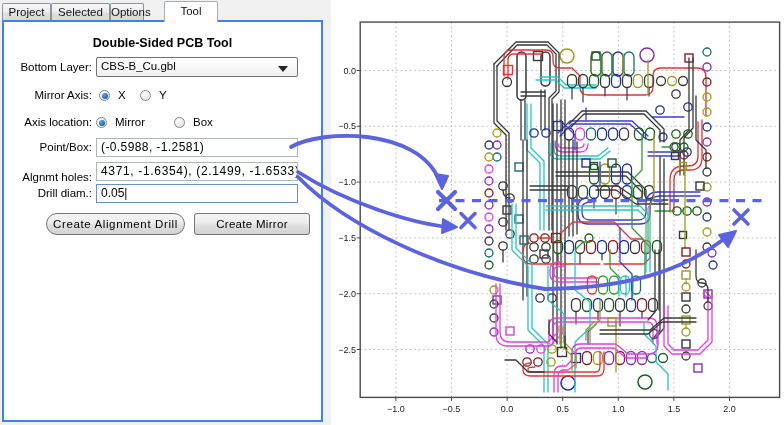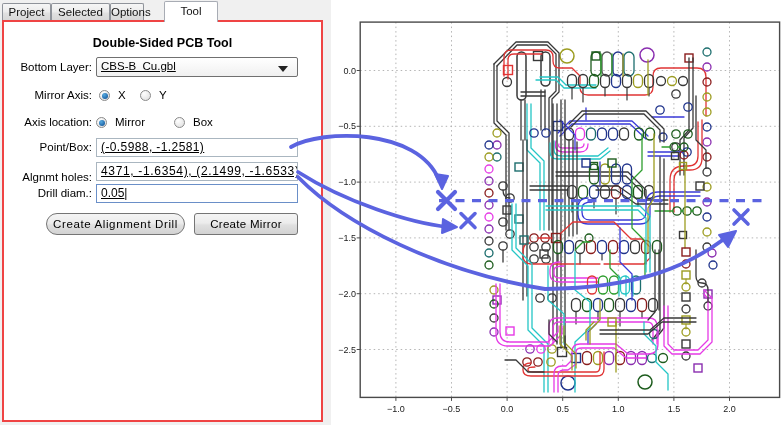--- a/index.html
+++ b/index.html
@@ -2,24 +2,24 @@
 <html><head><meta charset="utf-8"><style>
 * { margin:0; padding:0; box-sizing:border-box; }
 html,body { width:784px; height:425px; background:#f0f0f0; overflow:hidden;
   font-family:"Liberation Sans", sans-serif; }
 #stage { position:relative; width:784px; height:425px; }
 .tab { position:absolute; top:3px; height:18px; border:1px solid #8f939a; border-bottom:none;
   border-radius:2px 2px 0 0; background:linear-gradient(#f6f6f6,#ececec 45%,#e0e0e0 55%,#d6d6d6);
   font-size:11.5px; color:#111; text-align:center; line-height:17px; }
 .tab.active { top:1px; height:21px; background:#fff; z-index:3; line-height:19px; border-color:#a8acb4; }
 #panel { position:absolute; left:2px; top:20px; width:321px; height:402px;
-  background:#fff; border:2px solid #ef4444; z-index:1; }
+  background:#fff; border:2px solid #3b82f6; z-index:1; }
 .lbl { position:absolute; font-size:11.5px; color:#000; text-align:right; width:84px; left:4px; white-space:nowrap; }
 .inp { position:absolute; left:92px; width:202px; height:19px; border:1px solid #aab6c0;
-  background:#fff; font-size:12px; line-height:17px; padding-left:4px; color:#000; white-space:nowrap; overflow:hidden;text-decoration:underline; }
+  background:#fff; font-size:12px; line-height:17px; padding-left:4px; color:#000; white-space:nowrap; overflow:hidden; }
 .btn { position:absolute; height:22px; border:1px solid #757575; border-radius:3px;
   background:linear-gradient(#f4f4f4,#ececec 45%,#e0e0e0 55%,#d2d2d2);
   font-size:11.5px; color:#000; text-align:center; line-height:20px; letter-spacing:0.3px; }
 .radio { position:absolute; width:11px; height:11px; border-radius:50%;
   border:1px solid #8a8a8a; background:radial-gradient(circle at 35% 30%, #ffffff, #dcdcdc); }
 .radio.sel::after { content:""; position:absolute; left:1.5px; top:1.5px; width:6px; height:6px;
   border-radius:50%; background:radial-gradient(circle at 35% 30%, #55aae0, #0a4a90); }
 .rlbl { position:absolute; font-size:11.5px; color:#000; }
 svg { position:absolute; left:0; top:0; z-index:2; pointer-events:none; }
 </style></head>
@@ -47,21 +47,21 @@
     <div class="rlbl" style="left:111px; top:94px;">Mirror</div>
     <div class="radio" style="left:170px; top:95px;"></div>
     <div class="rlbl" style="left:189px; top:94px;">Box</div>
     <div class="lbl" style="top:119px;">Point/Box:</div>
     <div class="inp" style="top:116px; letter-spacing:0.4px;">(-0.5988, -1.2581)</div>
     <div class="lbl" style="top:143px;margin-top:6px;">Algnmt holes:</div>
     <div class="inp" style="top:140px; letter-spacing:0.66px;">4371, -1.6354), (2.1499, -1.6533)</div>
     <div class="lbl" style="top:165px;">Drill diam.:</div>
     <div class="inp" style="top:162px; border-color:#6a8fc8;">0.05<span style="font-weight:100;">|</span></div>
     <div class="btn" style="left:42px; top:191px; width:139px; letter-spacing:0.62px;border-radius:11px;">Create Alignment Drill</div>
-    <div class="btn" style="left:190px; top:191px; width:104px;">Create Mirror</div>
+    <div class="btn" style="left:190px; top:191px; width:116px;">Create Mirror</div>
   </div>
   <svg width="784" height="425" viewBox="0 0 784 425">
     <rect x="331" y="0" width="453" height="425" fill="#ffffff"></rect>
     <line x1="395.9" y1="22.1" x2="395.9" y2="397.4" stroke="#b5b5b5" stroke-width="1" stroke-dasharray="1.5,3"></line>
 <line x1="451.5" y1="22.1" x2="451.5" y2="397.4" stroke="#b5b5b5" stroke-width="1" stroke-dasharray="1.5,3"></line>
 <line x1="507.1" y1="22.1" x2="507.1" y2="397.4" stroke="#b5b5b5" stroke-width="1" stroke-dasharray="1.5,3"></line>
 <line x1="562.7" y1="22.1" x2="562.7" y2="397.4" stroke="#b5b5b5" stroke-width="1" stroke-dasharray="1.5,3"></line>
 <line x1="618.3" y1="22.1" x2="618.3" y2="397.4" stroke="#b5b5b5" stroke-width="1" stroke-dasharray="1.5,3"></line>
 <line x1="673.9" y1="22.1" x2="673.9" y2="397.4" stroke="#b5b5b5" stroke-width="1" stroke-dasharray="1.5,3"></line>
 <line x1="729.5" y1="22.1" x2="729.5" y2="397.4" stroke="#b5b5b5" stroke-width="1" stroke-dasharray="1.5,3"></line>

